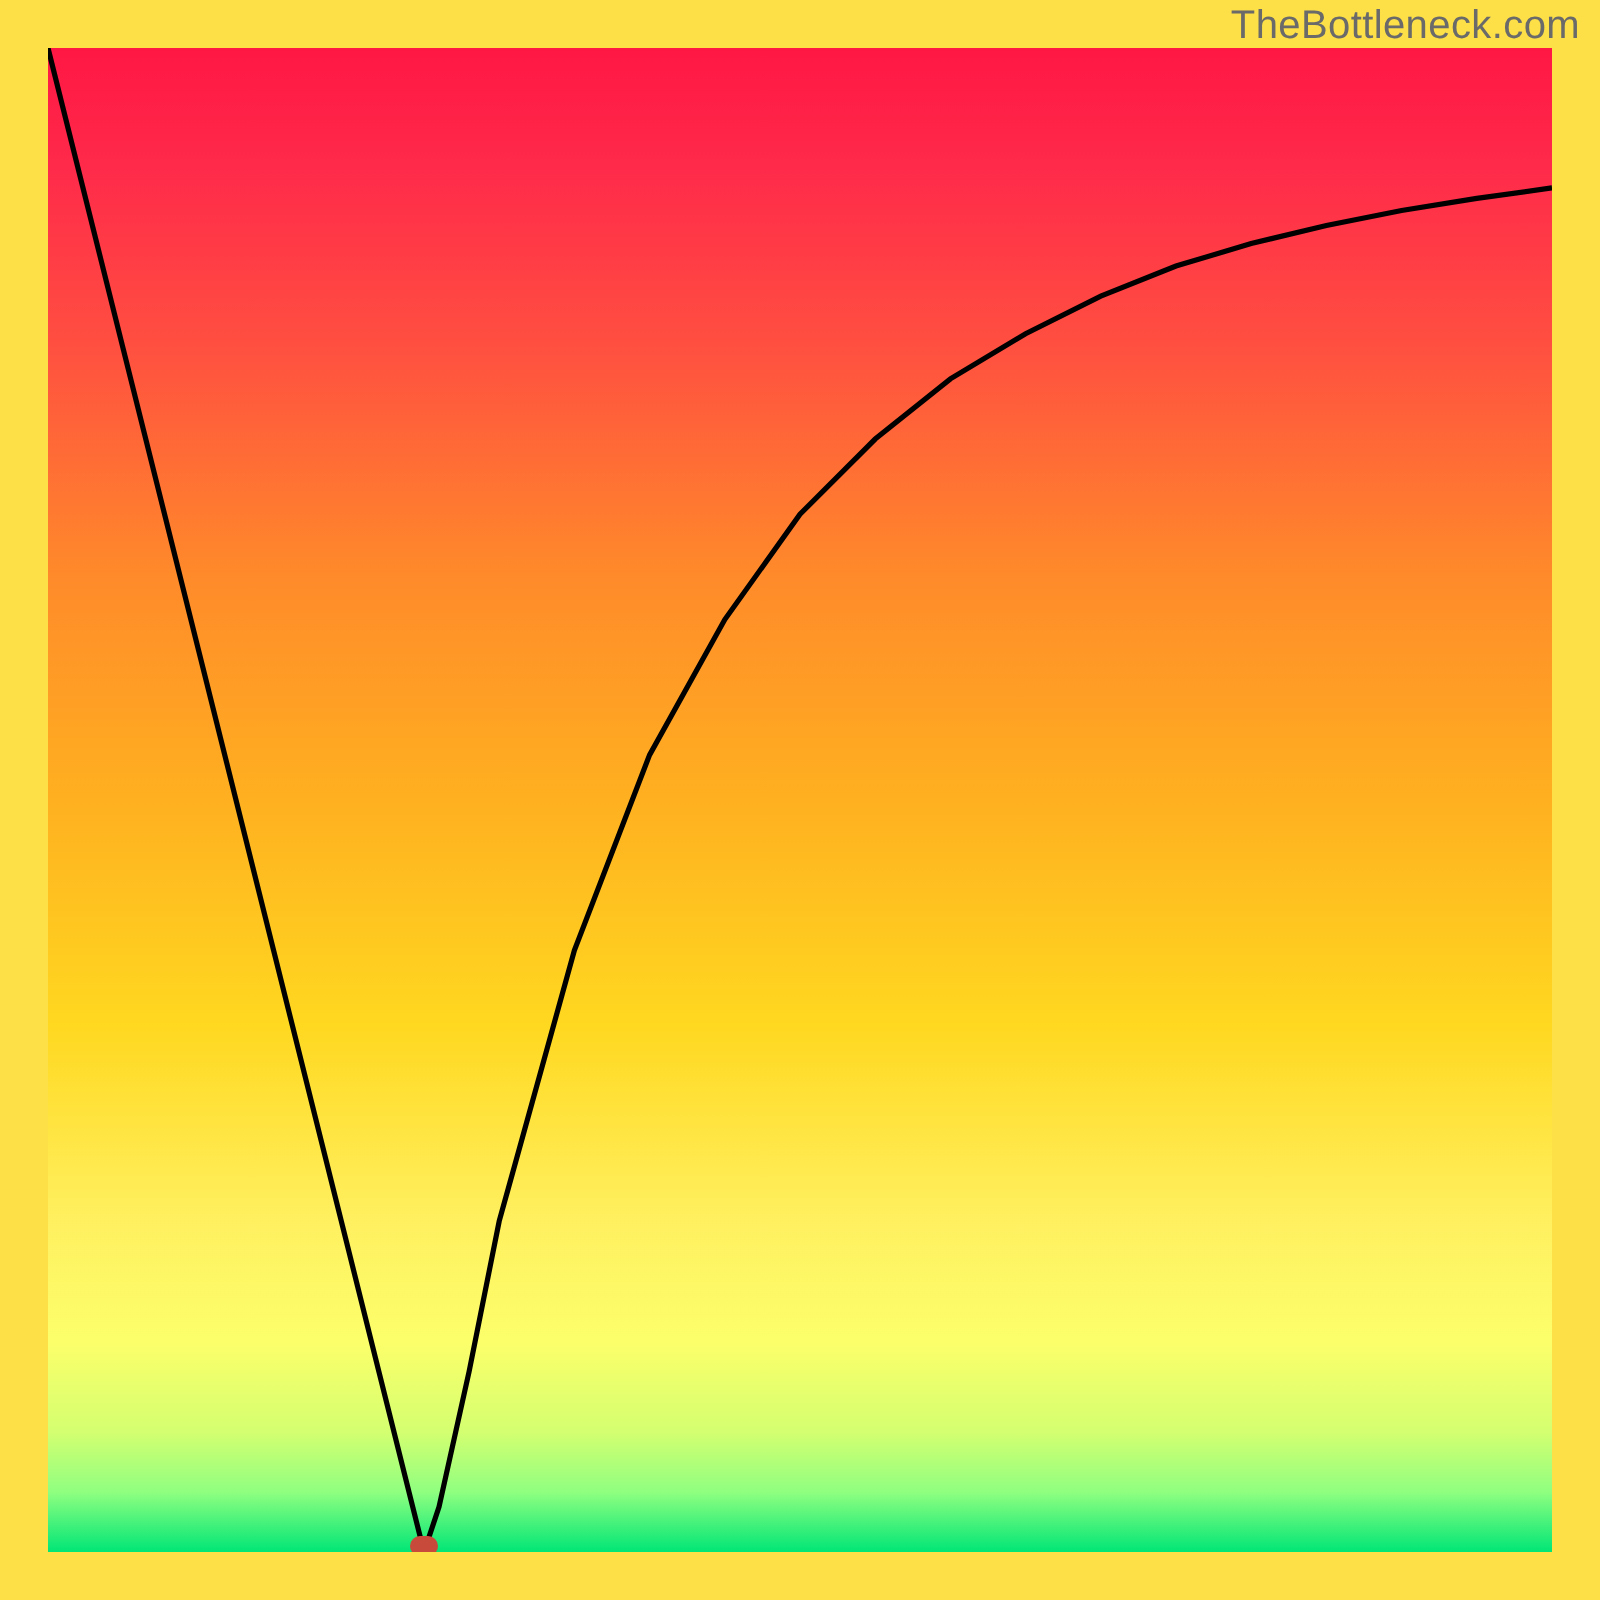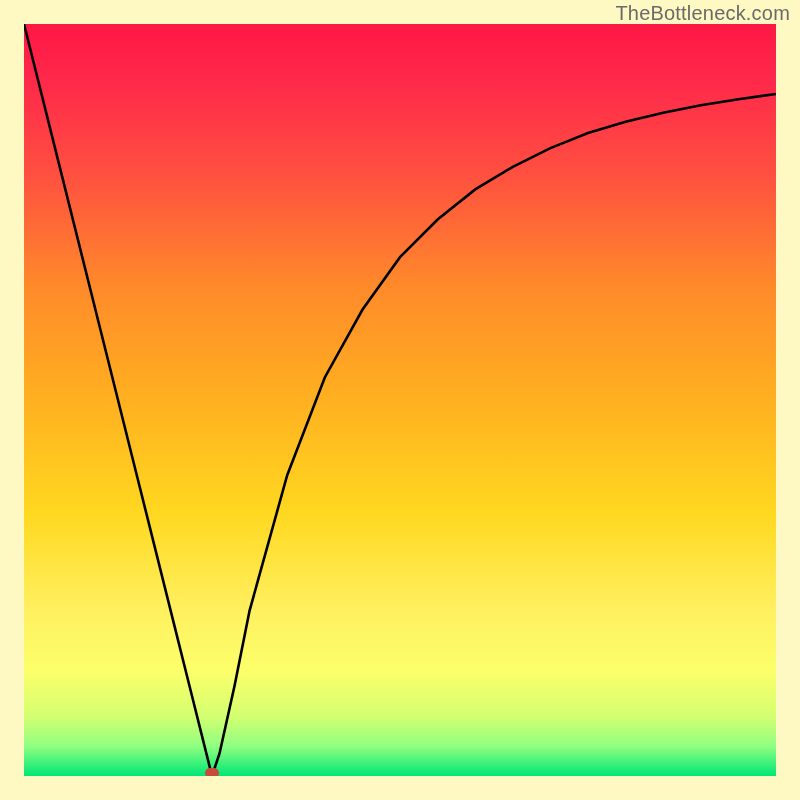--- a/index.html
+++ b/index.html
@@ -8,21 +8,21 @@
     width: 800px;
     height: 800px;
     background: #ffffff;
     font-family: Arial, Helvetica, sans-serif;
     overflow: hidden;
   }
   .frame {
     position: relative;
     width: 800px;
     height: 800px;
-    background: #fef9c3;
+    background: #fde047;
     box-sizing: border-box;
   }
   .plot-area {
     position: absolute;
     left: 24px;
     top: 24px;
     width: 752px;
     height: 752px;
     overflow: hidden;
   }

